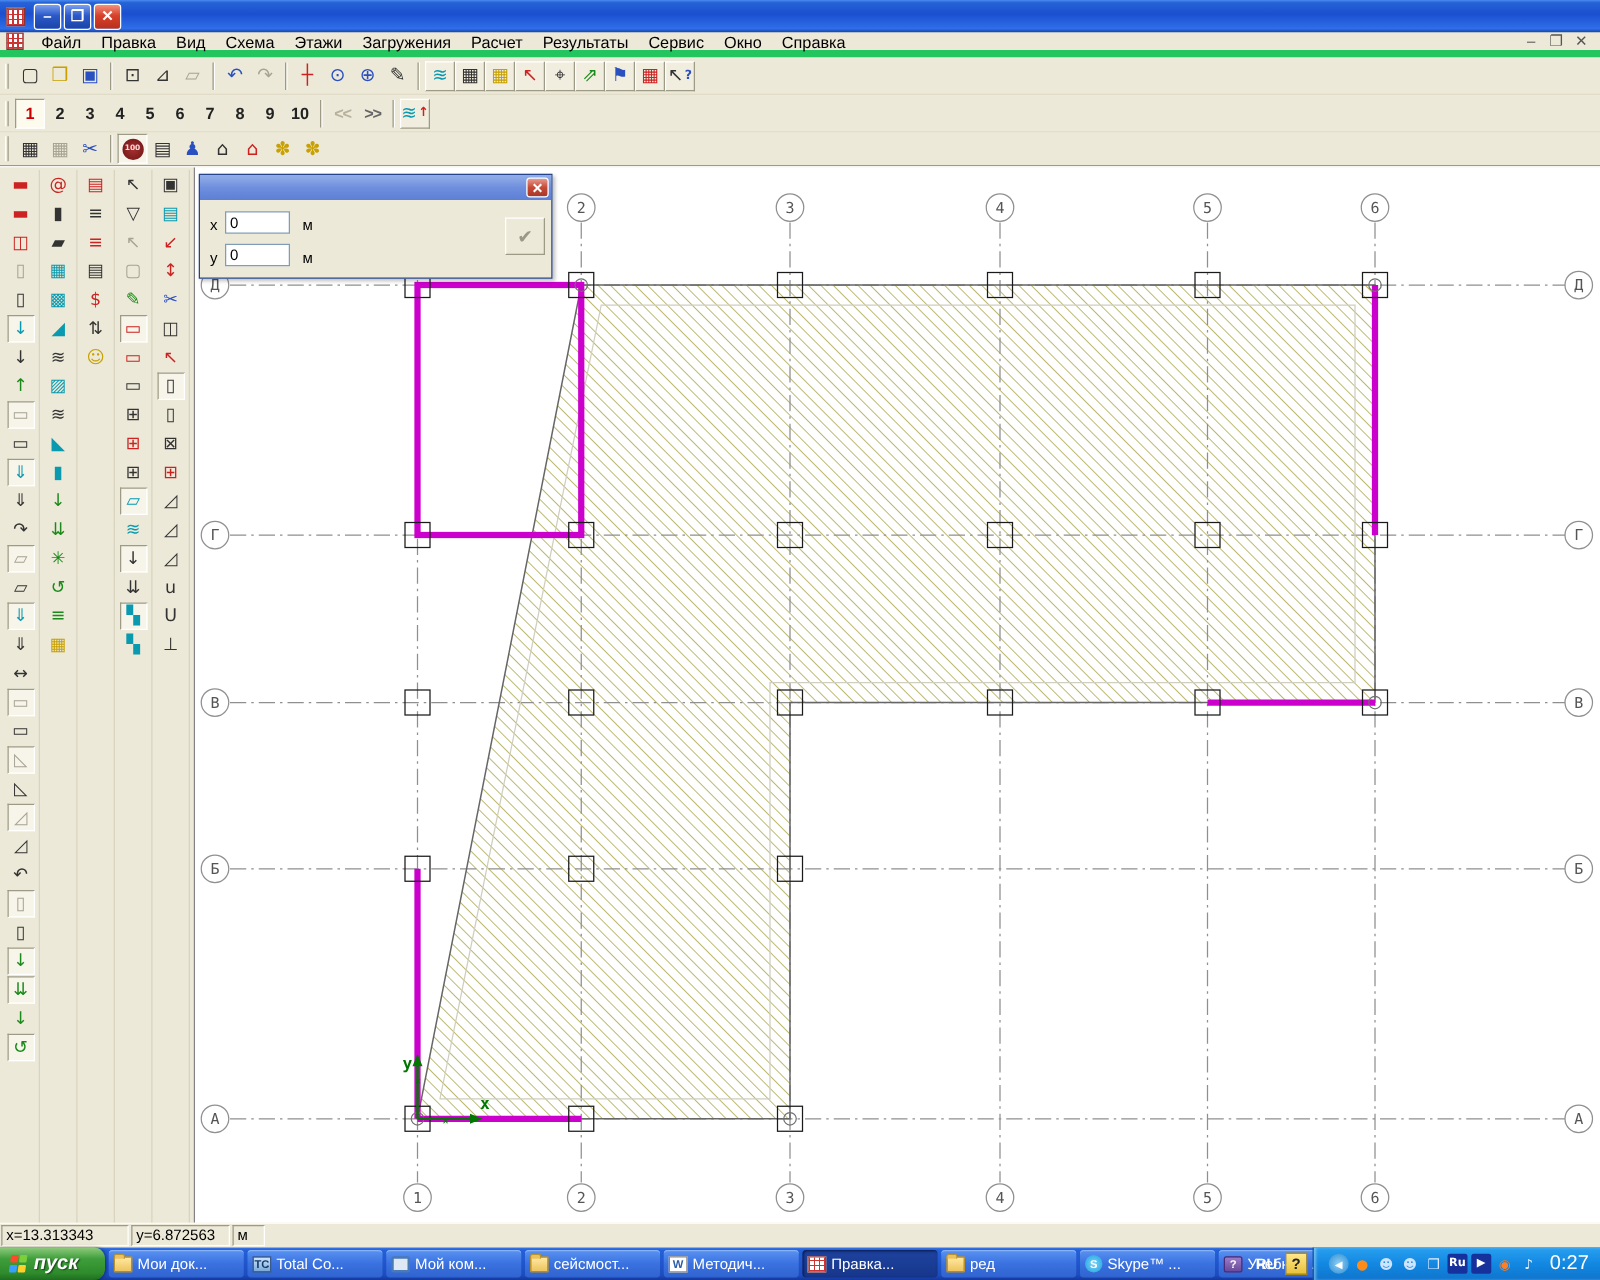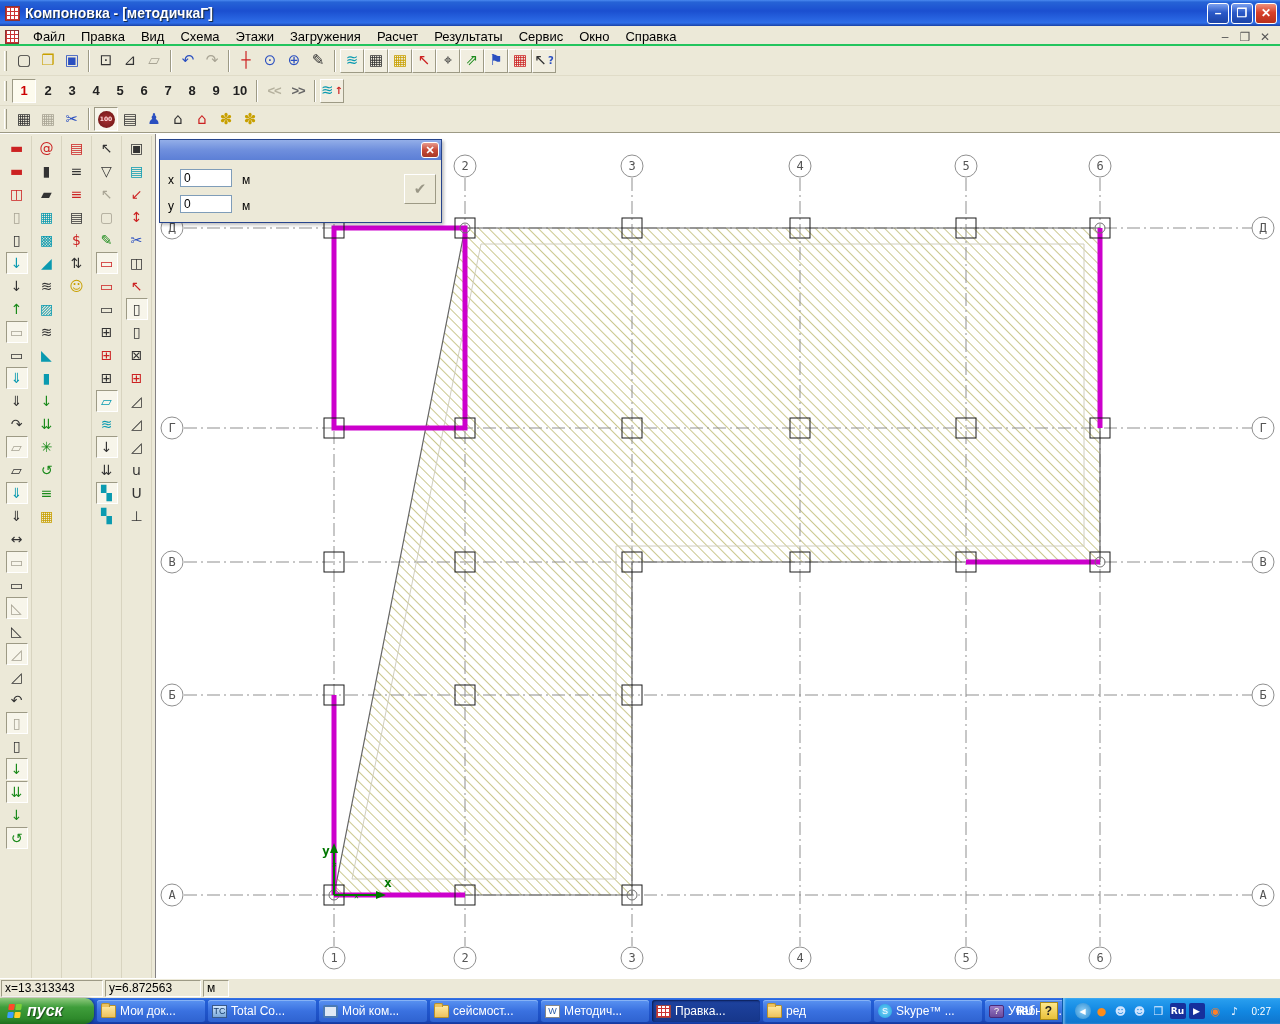--- a/index.html
+++ b/index.html
@@ -14,22 +14,22 @@
     background-image:repeating-linear-gradient(0deg,#cc3333 0 1px,transparent 1px 4px),
                      repeating-linear-gradient(90deg,#cc3333 0 1px,transparent 1px 4px);
     border:1px solid #8a3333; }
   .title-text { color:#fff; font-weight:bold; font-size:14px; text-shadow:1px 1px 1px #123; flex:1; }
   .winbtn { width:22px; height:21px; margin-left:2px; border:1px solid #fff; border-radius:3px;
     display:flex; align-items:center; justify-content:center; color:#fff; font-size:12px; font-weight:bold;
     background:linear-gradient(180deg,#7ba0ef,#2a59c8 45%,#1c44a8); }
   .winbtn.close { background:linear-gradient(180deg,#f1917c,#d8402a 45%,#b8301c); }
 
   
-  .menubar { height:20px; display:flex; align-items:flex-end; background:#ece9d8; font-size:13px;
-    border-bottom:2px solid #22c55e; padding-left:3px; }
+  .menubar { height:20px; display:flex; align-items:flex-start; background:#ece9d8; font-size:13px;
+    border-bottom:6px solid #22c55e; padding-left:3px; }
   .menubar .appicon { width:14px; height:14px; margin:0 6px 0 2px; }
   .menu-item { padding:1px 8px; color:#000; cursor:default; }
   .mdi-controls { margin-left:auto; display:flex; gap:6px; padding-right:8px; color:#555; font-size:12px; }
   .mdi-controls span { width:14px; text-align:center; }
 
   
   .toolbar { display:flex; align-items:center; background:#ece9d8; padding:1px 2px; }
   .tb1 { height:30px; border-bottom:1px solid #e0dcc8; }
   .tb2 { height:30px; border-bottom:1px solid #e0dcc8; }
   .tb3 { height:27px; border-bottom:1px solid #9d9a85; }
@@ -83,42 +83,42 @@
   .dlg-apply { position:absolute; left:244px; top:14px; width:32px; height:30px; background:#ece9d8;
     border:1px solid; border-color:#fff #9d9a85 #9d9a85 #fff; color:#9a9786; font-size:15px;
     display:flex; align-items:center; justify-content:center; }
 
   
   .statusbar { height:20px; display:flex; align-items:stretch; background:#ece9d8;
     border-top:1px solid #fff; font-size:13px; }
   .sb-msg { flex:1; padding:1px 5px; white-space:nowrap; overflow:hidden; }
   .sb-cell { border:1px solid; border-color:#9d9a85 #fff #fff #9d9a85; margin:1px 1px; padding:0 3px;
     white-space:nowrap; overflow:hidden; font-size:12px; line-height:15px; }
-  .sb-x{width:102px} .sb-y{width:96px} .sb-u{width:26px}
+  .sb-x{width:102px} .sb-y{width:79px} .sb-u{width:26px}
 
   
   .taskbar { height:26px; display:flex; align-items:stretch;
     background:linear-gradient(180deg,#3a77e8 0%,#2460d8 8%,#1c4cc0 85%,#15389d 100%); }
-  .startbtn { width:94px; flex:none; display:flex; align-items:center; gap:5px; padding:0 22px 0 8px;
+  .startbtn { width:84px; flex:none; display:flex; align-items:center; gap:5px; padding:0 22px 0 8px;
     border-radius:0 9px 9px 0; color:#fff; font-size:16px; font-weight:bold; font-style:italic;
     background:linear-gradient(180deg,#8fca7e 0%,#3f9e3b 35%,#2e8a2b 80%,#1e6e1e 100%);
     box-shadow:1px 0 3px rgba(0,0,0,.4); text-shadow:1px 1px 1px #1a4a1a; }
   .winflag { width:14px; height:14px; display:grid; grid-template-columns:6px 6px; gap:1px;
     transform:skewX(-8deg); flex:none; }
   .winflag i { height:6px; border-radius:1px; }
   .winflag i:nth-child(1){background:#ff4a2a} .winflag i:nth-child(2){background:#7ad03a}
   .winflag i:nth-child(3){background:#3aa0ff} .winflag i:nth-child(4){background:#ffd02a}
   .tasks { display:flex; align-items:center; gap:3px; padding:0 3px; flex:1; min-width:0; }
   .task { width:108px; height:22px; flex:none; display:flex; align-items:center; padding:0 4px;
     border-radius:3px; color:#fff; font-size:12px; white-space:nowrap; overflow:hidden;
     background:linear-gradient(180deg,#5a93f2,#3a71e0 50%,#2f63d0); box-shadow:inset 0 1px 0 #86b2f5; }
   .task.active { background:linear-gradient(180deg,#1e43a0,#16368a); box-shadow:inset 1px 1px 2px #0a1c50; }
   .task .lbl { overflow:hidden; text-overflow:ellipsis; }
   .ic { width:15px; height:13px; margin-right:4px; flex:none; display:flex; align-items:center;
-    justify-content:center; font-size:9px; font-weight:normal; }
+    justify-content:center; font-size:9px; font-weight:bold; }
   .ic-folder { background:linear-gradient(#ffe9a0,#edc25e); border:1px solid #b8922e; border-radius:1px; position:relative; }
   .ic-folder::before { content:""; position:absolute; top:-3px; left:-1px; width:7px; height:3px;
     background:#edc25e; border:1px solid #b8922e; border-bottom:none; border-radius:2px 2px 0 0; }
   .ic-tc { background:linear-gradient(#cfe6ff,#7aa8d8); border:1px solid #3a5a8a; color:#143a6a; }
   .ic-computer { background:#dfe9f5; border:2px solid #4a7ab5; border-radius:2px; }
   .ic-doc { background:#fff; border:1px solid #888; color:#2a5caa; }
   .ic-appgrid { background:#fff;
     background-image:repeating-linear-gradient(0deg,#cc3333 0 1px,transparent 1px 4px),
                      repeating-linear-gradient(90deg,#cc3333 0 1px,transparent 1px 4px);
     border:1px solid #994444; }
@@ -128,32 +128,31 @@
   .qbox { width:18px; height:18px; align-self:center; background:linear-gradient(#ffe88a,#e8c03a);
     border:1px solid #a88a1a; color:#222; font-weight:bold; font-size:12px; display:flex;
     align-items:center; justify-content:center; flex:none; margin-right:4px; }
   .tray { display:flex; align-items:center; gap:3px; padding:0 9px 0 12px; flex:none;
     background:linear-gradient(180deg,#2aa0f0 0%,#1288e2 50%,#0f74cc 100%);
     border-left:1px solid #0a5aa8; box-shadow:inset 2px 0 2px rgba(255,255,255,.35); }
   .tri { width:16px; height:16px; display:flex; align-items:center; justify-content:center;
     font-size:11px; color:#fff; font-family:"DejaVu Sans",sans-serif; flex:none; }
   .tri.box { background:#16309c; border-radius:2px; font-size:9px; font-weight:bold; }
   .tri.circle { background:radial-gradient(#8fd0f8,#2a8ad0); border-radius:50%; font-size:8px; }
-  .tray .time { color:#fff; font-size:10px; margin-left:6px; }
+  .tray .time { color:#fff; font-size:16px; margin-left:6px; }
 
   svg text { font-family:"DejaVu Sans Mono","Liberation Mono",monospace; }
 </style>
 </head>
 <body>
 
 <div class="screen">
 
   <div class="titlebar">
     <div class="appicon"></div>
-    <div class="title-text">Компоновка - [методичкаГ]</div>
     <div class="winbtn">
         <span>–</span>
       </div>
     <div class="winbtn">
         <span>❐</span>
       </div>
     <div class="winbtn close">
         <span>✕</span>
       </div>
   </div>

